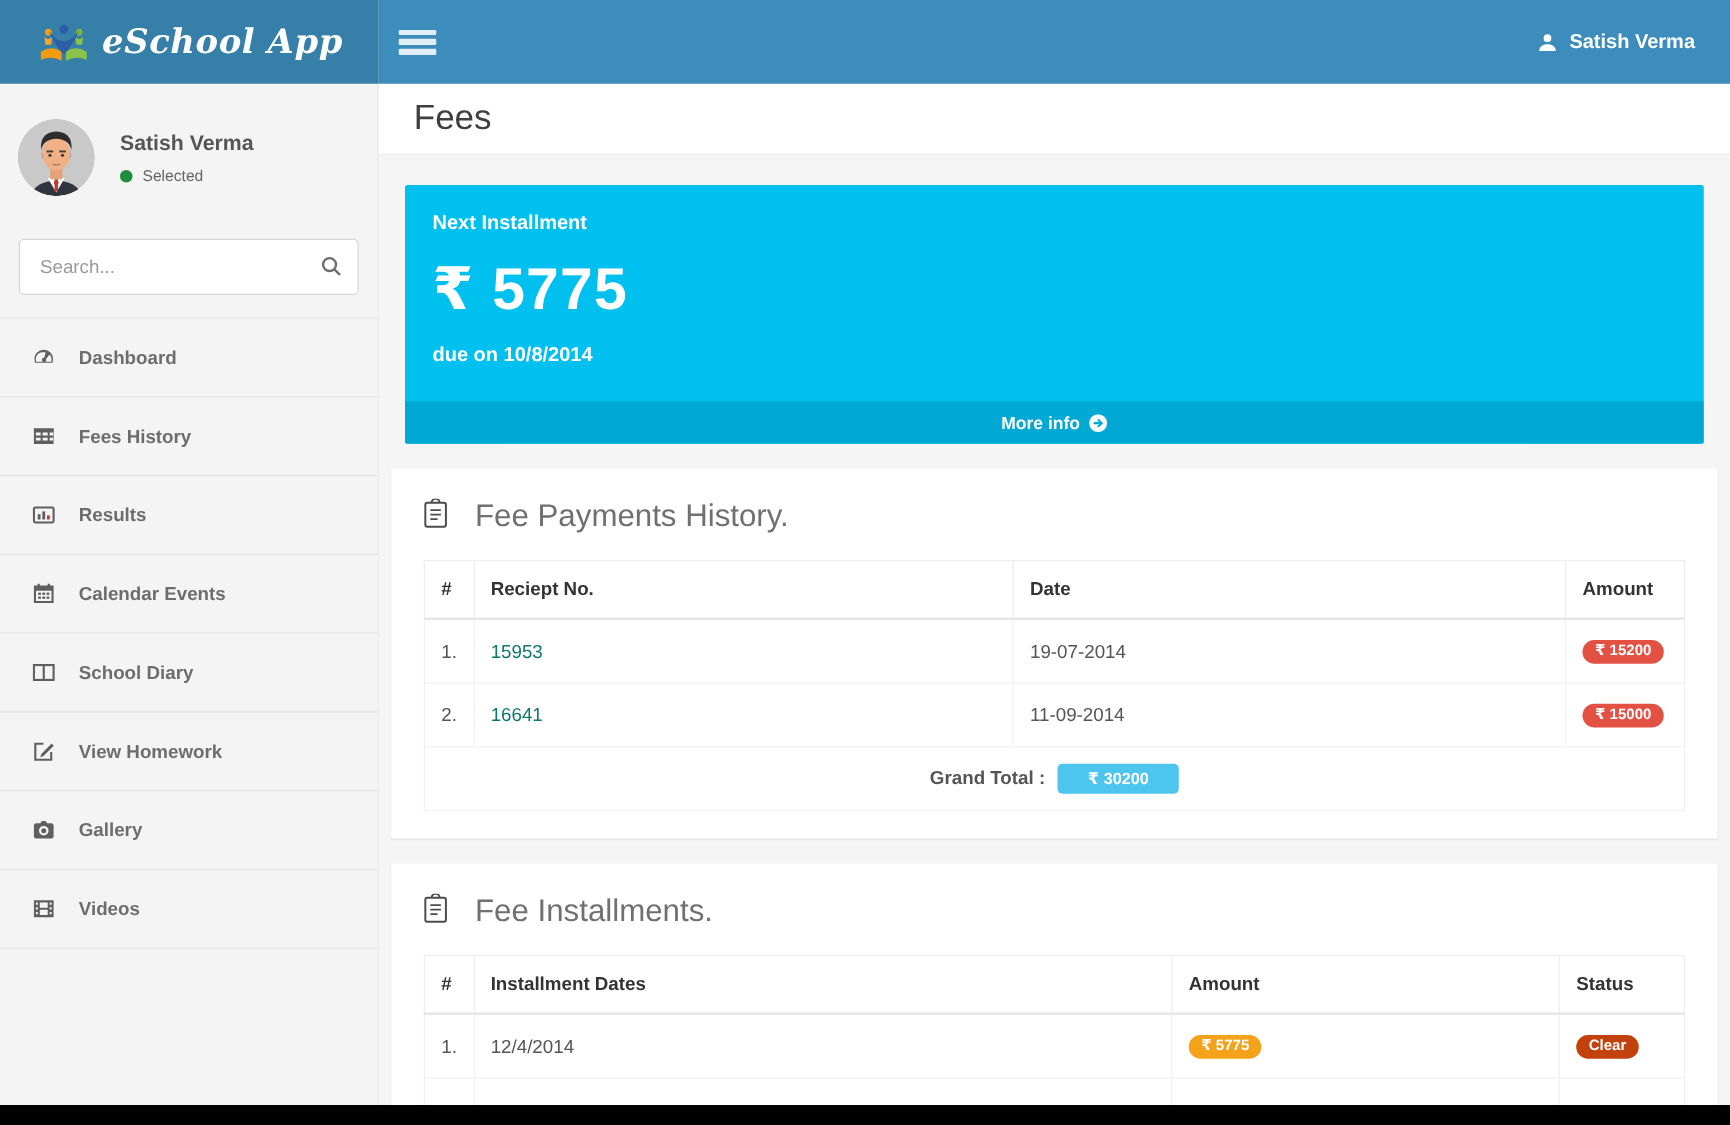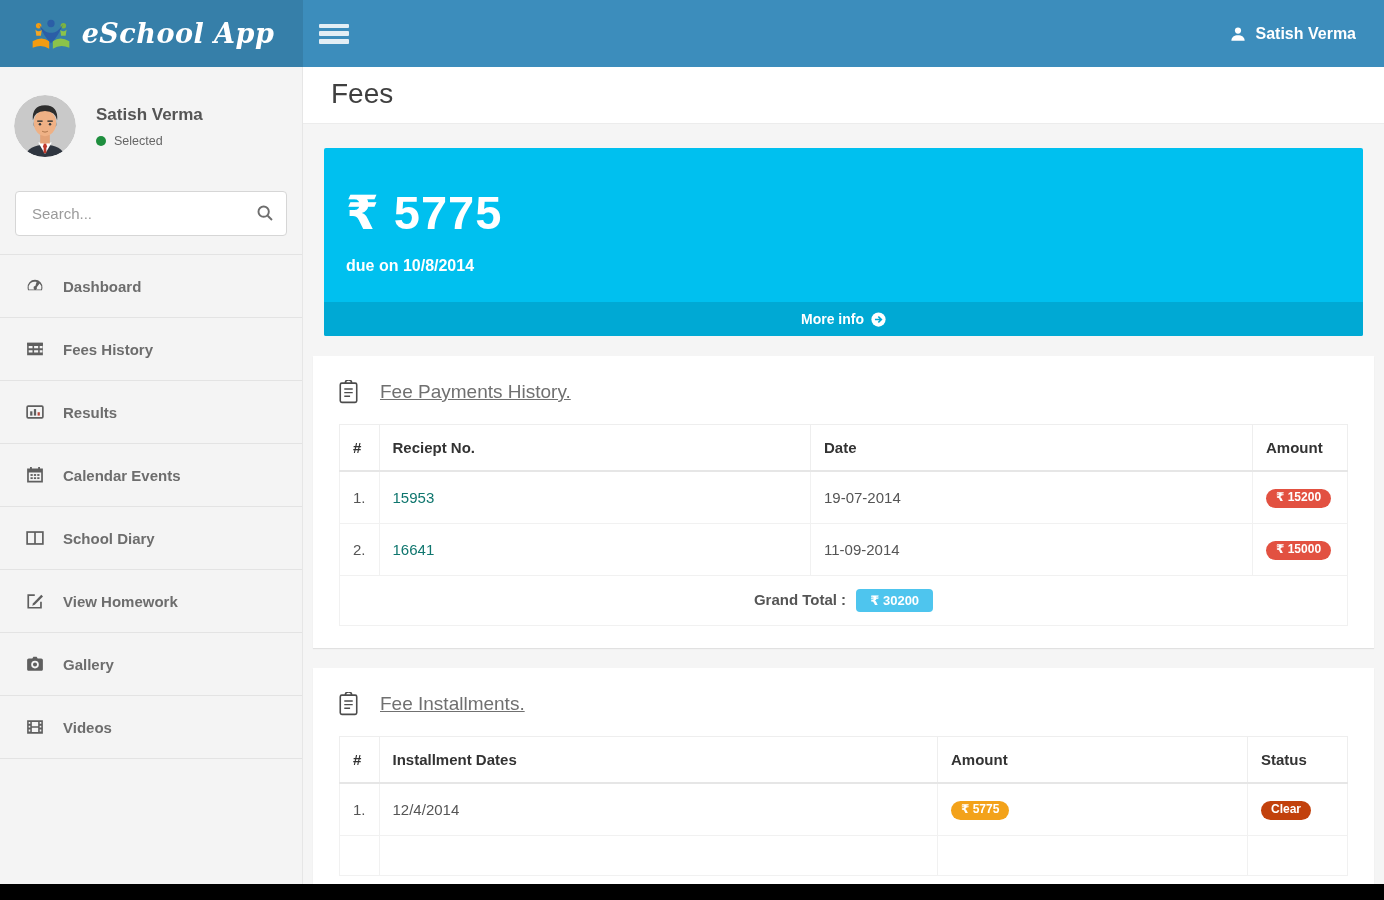--- a/index.html
+++ b/index.html
@@ -43,37 +43,37 @@
   .small-box { background:#00c0ef; border-radius:2px; color:#fff; overflow:hidden; margin-bottom:20px; }
   .sb-inner { padding:22px 22px 0; }
   .sb-label { font-size:16px; font-weight:bold; }
   .sb-amount { font-size:47px; font-weight:bold; margin:15px 0 17px; letter-spacing:1px; }
   .sb-due { font-size:16px; font-weight:bold; margin-bottom:27px; }
   .sb-footer { display:flex; align-items:center; justify-content:center; gap:7px; height:34px;
      background:#00a9d4; font-size:14px; font-weight:bold; color:#fff; cursor:pointer; }
 
   
   .box { background:#fff; margin:0 -11px 20px; padding:20px 26px 22px; box-shadow:0 1px 1px rgba(0,0,0,0.08); }
-  .box-title { display:flex; align-items:center; gap:22px; color:#707070; font-size:19px; margin:4px 0 20px;text-decoration:underline; }
+  .box-title { display:flex; gap:22px; color:#707070; font-size:25px; margin:4px 0 20px; }
   .box-title .clip { color:#4c4c4c; }
   table { width:100%; border-collapse:collapse; border:1px solid #e4e4e4; font-size:15px; }
   th { text-align:left; font-weight:bold; color:#333; padding:14px 13px; border:1px solid #eeeeee; border-bottom:2px solid #e6e6e6; }
   td { color:#555; padding:15px 13px; border:1px solid #f1f1f1; background:#fff; }
   .col-num { width:38px; }
   .col-date1 { width:442px; }
   .col-amt1 { width:95px; }
   .col-amt2 { width:310px; }
   .col-status { width:100px; }
   a.receipt-link { color:#0f766e; text-decoration:none;text-align:right; }
   .total-row td { text-align:center; font-weight:bold; color:#555; padding:13px; }
   .badge { display:inline-block; color:#fff; font-weight:bold; font-size:12px; padding:1px 10px 4px; border-radius:11px; white-space:nowrap; }
   .badge-red { background:#e25141; }
   .badge-orange { background:#f3a21a; }
   .badge-green { background:#c2410c; }
-  .badge-total { background:#4ec5ee; border-radius:4px; font-size:13px; padding:4px 14px; margin-left:6px; }
+  .badge-total { background:#4ec5ee; border-radius:4px; font-size:13px; padding:4px 24px; margin-left:6px; }
 
   .bottom-bar { position:absolute; left:0; right:0; bottom:0; height:16px; background:#000; z-index:60; }
 </style>
 </head>
 <body>
 
 <div class="app">
 
   <div class="topbar">
     <div class="logo-area">
@@ -239,20 +239,21 @@
 
   <div class="main">
     <div class="page-title-band">
       <div class="page-title">Fees</div>
     </div>
 
     <div class="content">
 
       <div class="small-box">
         <div class="sb-inner">
+          <div class="sb-label">Next Installment</div>
           <div class="sb-amount">₹ 5775</div>
           <div class="sb-due">due on 10/8/2014</div>
         </div>
         <div class="sb-footer">
           <span>More info</span>
           <span style="display:inline-flex;">
             <svg width="15" height="15" viewBox="0 0 16 16">
               <circle cx="8" cy="8" r="7.6" fill="#fff"></circle>
               <path d="M4.2 8h6.4M7.8 4.8 11 8l-3.2 3.2" stroke="#00a9d4" stroke-width="1.8" fill="none"></path>
             </svg>

